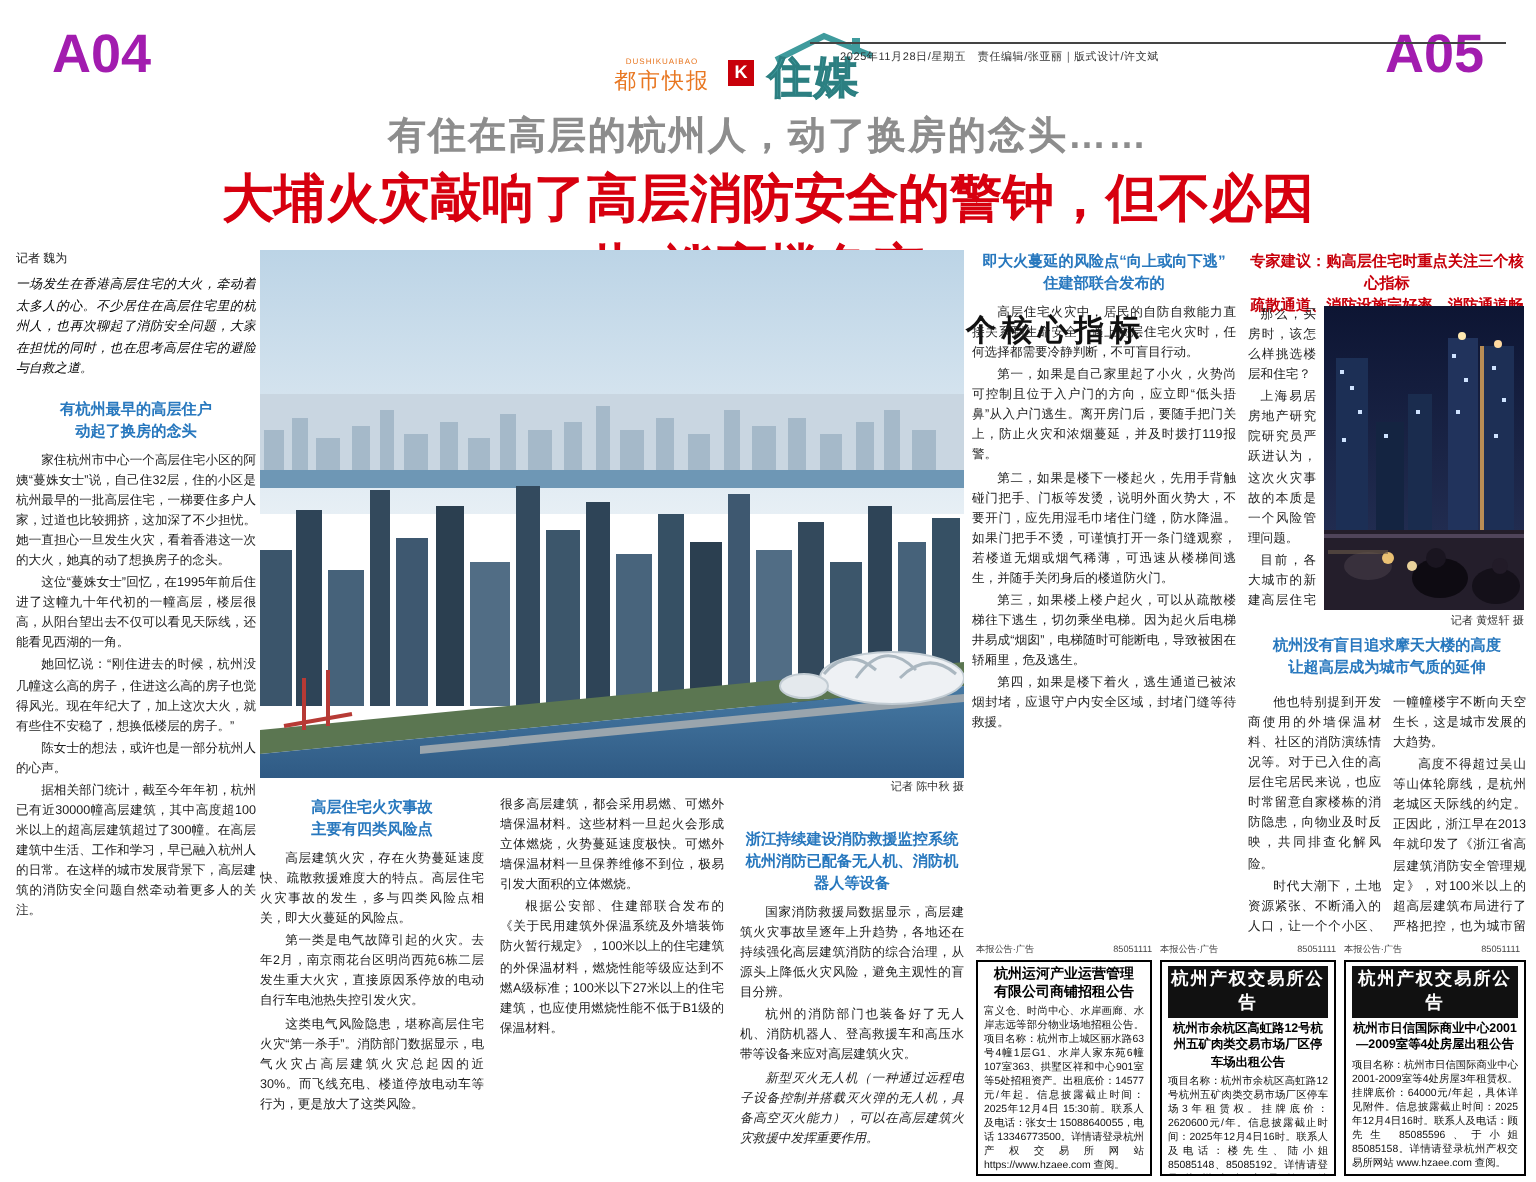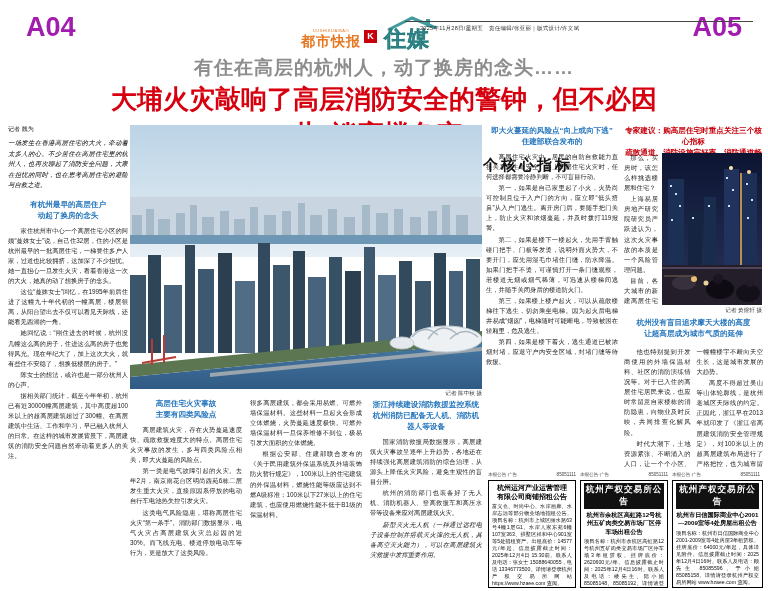--- a/index.html
+++ b/index.html
@@ -5,21 +5,21 @@
   html,body{margin:0;padding:0;background:#fff;}
   .page{position:relative;width:768px;height:591px;background:#fff;overflow:hidden;
         font-family:"Liberation Sans",sans-serif;color:#1a1a1a;}
   
   .pageno{position:absolute;top:12px;font-size:27px;font-weight:900;color:#a21caf;letter-spacing:0;}
   .pageno.left{left:26px;}
   .pageno.right{right:26px;}
   .mast{position:absolute;left:300px;top:6px;width:200px;height:46px;}
   .brand{position:absolute;left:0;top:22px;width:62px;text-align:center;}
   .brand .en{font-size:4px;color:#e87722;letter-spacing:.5px;display:block;}
-  .brand .cn{font-size:14px;font-weight:bold;color:#e87722;display:block;letter-spacing:1px;}
+  .brand .cn{font-size:11px;font-weight:normal;color:#e87722;display:block;letter-spacing:1px;}
   .klogo{position:absolute;left:64px;top:24px;width:13px;height:13px;background:#c8000a;color:#fff;
          font-size:9px;font-weight:900;text-align:center;line-height:13px;}
   .zhumei{position:absolute;left:82px;top:10px;width:64px;height:36px;}
   .zhumei .chars{position:absolute;left:2px;top:8px;font-size:22px;font-weight:700;color:#3f9b9d;
                  letter-spacing:1px;-webkit-text-stroke:.5px #2c7f81;}
   .rule{position:absolute;left:405px;top:21px;width:348px;height:1px;background:#444;}
   .dateline{position:absolute;left:420px;top:25px;font-size:5.5px;color:#333;letter-spacing:.3px;}
   
   .heads{position:absolute;left:96px;top:55px;width:576px;text-align:center;}
   .kicker{font-size:19px;color:#8d8d8d;font-weight:600;letter-spacing:1px;}
@@ -180,21 +180,21 @@
     </div>
     <p class="bp">高层建筑火灾，存在火势蔓延速度快、疏散救援难度大的特点。高层住宅火灾事故的发生，多与四类风险点相关，即大火蔓延的风险点。</p>
     <p class="bp">第一类是电气故障引起的火灾。去年2月，南京雨花台区明尚西苑6栋二层发生重大火灾，直接原因系停放的电动自行车电池热失控引发火灾。</p>
     <p class="bp">这类电气风险隐患，堪称高层住宅火灾“第一杀手”。消防部门数据显示，电气火灾占高层建筑火灾总起因的近30%。而飞线充电、楼道停放电动车等行为，更是放大了这类风险。</p>
   </div>
   <div class="col" style="left:250px;top:398px;width:112px;height:190px;">
     <p class="bp" style="text-indent:0;">很多高层建筑，都会采用易燃、可燃外墙保温材料。这些材料一旦起火会形成立体燃烧，火势蔓延速度极快。可燃外墙保温材料一旦保养维修不到位，极易引发大面积的立体燃烧。</p>
     <p class="bp">根据公安部、住建部联合发布的《关于民用建筑外保温系统及外墙装饰防火暂行规定》，100米以上的住宅建筑的外保温材料，燃烧性能等级应达到不燃A级标准；100米以下27米以上的住宅建筑，也应使用燃烧性能不低于B1级的保温材料。</p>
   </div>
   <div class="col" style="left:370px;top:398px;width:112px;height:190px;">
-    <div class="bluesub" style="margin-top:1px;">
+    <div class="bluesub" style="margin-top:16px;">
       <div>浙江持续建设消防救援监控系统</div>
       <div>杭州消防已配备无人机、消防机器人等设备</div>
     </div>
     <p class="bp">国家消防救援局数据显示，高层建筑火灾事故呈逐年上升趋势，各地还在持续强化高层建筑消防的综合治理，从源头上降低火灾风险，避免主观性的盲目分辨。</p>
     <p class="bp">杭州的消防部门也装备好了无人机、消防机器人、登高救援车和高压水带等设备来应对高层建筑火灾。</p>
     <p class="bp" style="font-style:italic;">新型灭火无人机（一种通过远程电子设备控制并搭载灭火弹的无人机，具备高空灭火能力），可以在高层建筑火灾救援中发挥重要作用。</p>
   </div>
 
   <div class="col" style="left:486px;top:125px;width:132px;height:345px;">
     <div class="bluesub" style="margin-top:0;">

